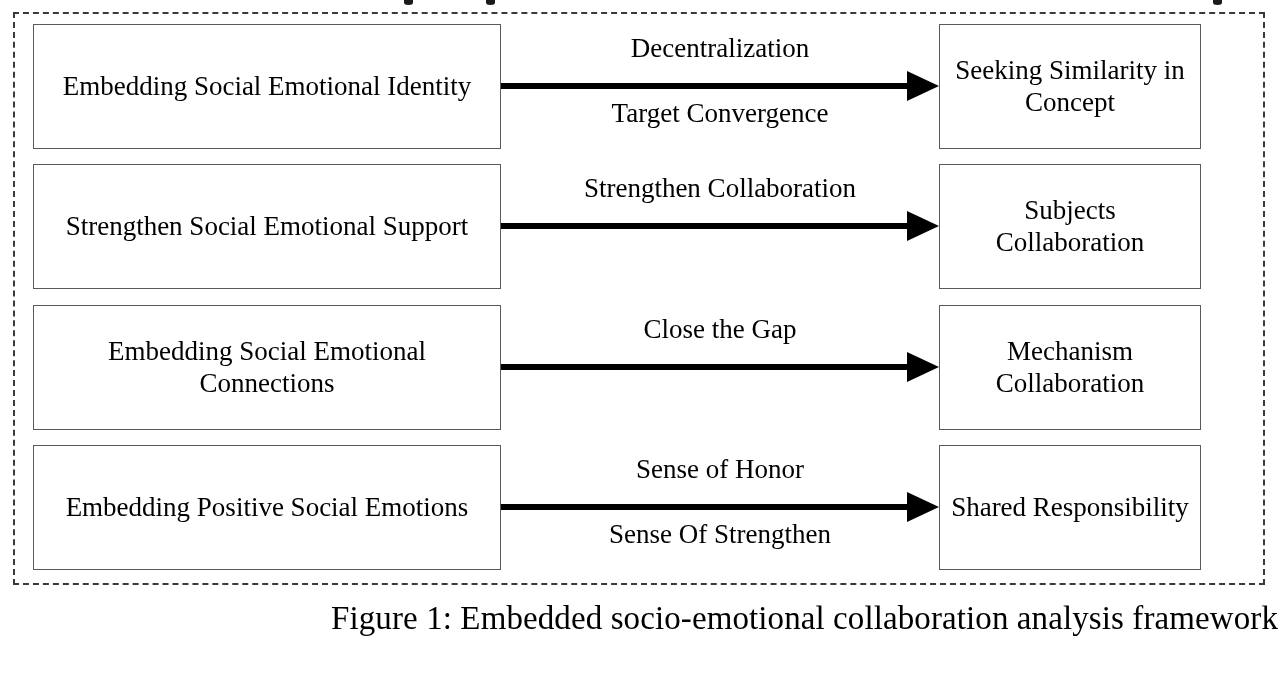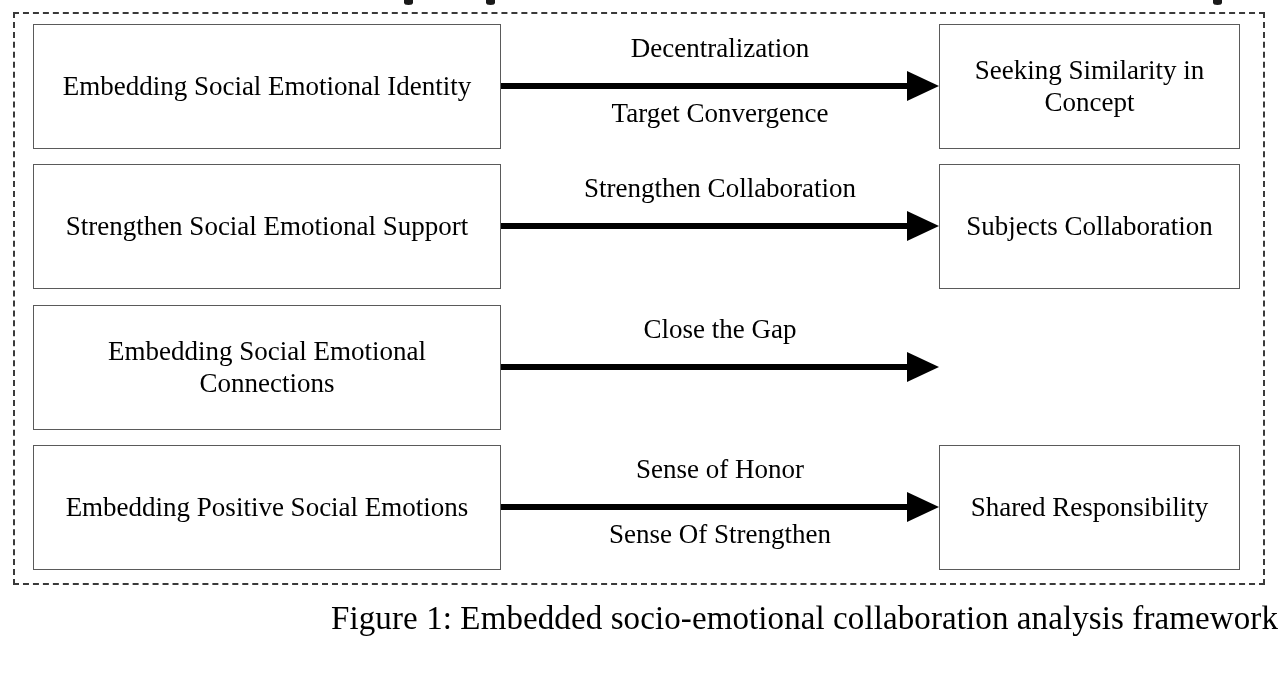--- a/index.html
+++ b/index.html
@@ -74,21 +74,21 @@
     left: 0px;
     top: 0px;
     width: 468px;
     height: 125px;
     justify-content: center;
   }
 
   .box-right {
     left: 906px;
     top: 0px;
-    width: 301px;
+    width: 262px;
     height: 125px;
   }
 
   .box-text { display: block; }
 
   
   .arrow-zone {
     position: absolute;
     left: 468px;
     top: 0px;
@@ -196,20 +196,23 @@
     <div class="row row-2">
       <div class="node-box box-left">
         <span class="box-text">Embedding Social Emotional Connections</span>
       </div>
       <div class="arrow-zone">
         <div class="arrow-label label-above">Close the Gap</div>
         <div class="arrow-line"></div>
         <div class="arrow-head"></div>
         <div class="arrow-label label-below"></div>
       </div>
+      <div class="node-box box-right">
+        <span class="box-text">Mechanism Collaboration</span>
+      </div>
     </div>
 
     <div class="row row-3">
       <div class="node-box box-left">
         <span class="box-text">Embedding Positive Social Emotions</span>
       </div>
       <div class="arrow-zone">
         <div class="arrow-label label-above">Sense of Honor</div>
         <div class="arrow-line"></div>
         <div class="arrow-head"></div>

